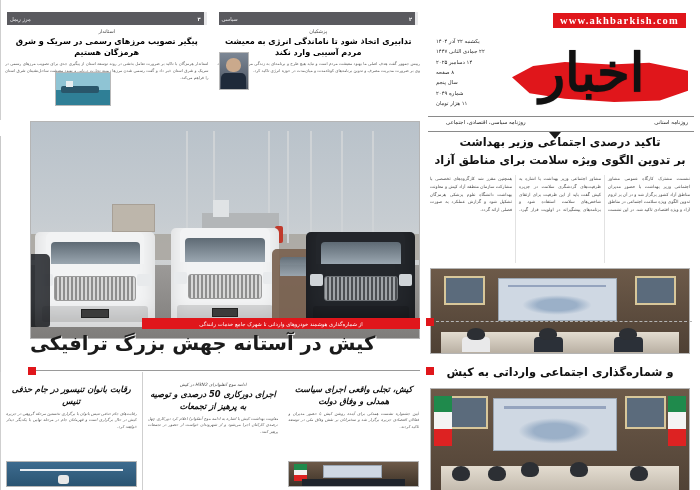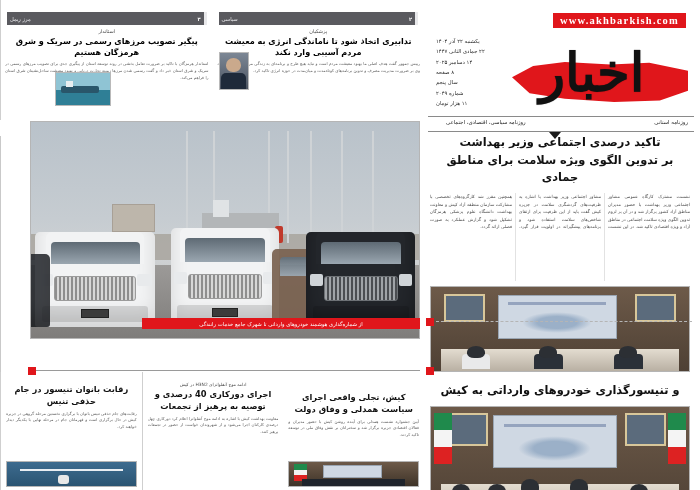--- a/index.html
+++ b/index.html
@@ -232,22 +232,23 @@
   .mr-body.dk { background:#2b3038; }
 
   
   .bottom-row {
     position:absolute; left:0; top:372px; width:424px; height:118px;
     display:flex; flex-direction:row;
   }
   .bcol {
     position:relative; flex:1; padding:10px 5px 0 5px;
     border-left:1px solid #cfcfcf;
-  }
-  .bcol:first-child { border-left:none;margin-top:8px; }
+    font-style:italic;
+  }
+  .bcol:first-child { border-left:none; }
   .bkicker {
     text-align:center; font-size:4.4px; color:#4a4a4a; margin-bottom:2px;
     white-space:nowrap; overflow:hidden;
   }
   .bhead {
     text-align:center; font-weight:bold; font-size:8.3px; line-height:1.42;
     color:#111; letter-spacing:-.15px;
   }
   .bbody {
     margin-top:3px; font-size:4.05px; line-height:1.6; color:#5a5a5a;
@@ -387,29 +388,30 @@
       <div class="grille"></div>
       <div class="lampL"></div>
       <div class="lampR"></div>
       <div class="bumper"></div>
     </div>
 
     <div class="car dark" style="left:-6%; width:11%; height:34%; opacity:.85;"></div>
   </div>
 
   <div class="red-caption">از شماره‌گذاری هوشمند خودروهای وارداتی تا شهرک جامع خدمات رانندگی</div>
+  <div class="main-head">کیش در آستانه جهش بزرگ ترافیکی</div>
 
   <div class="right-divider"></div>
   <div class="right-col">
 
     <div class="rstory">
       <div class="arrow-down"></div>
       <div class="rhead">
         <span class="l1">تاکید درصدی اجتماعی وزیر بهداشت</span>
-        <span class="l2">بر تدوین الگوی ویژه سلامت برای مناطق جمادی</span>
+        <span class="l2">بر تدوین الگوی ویژه سلامت برای مناطق آزاد</span>
       </div>
       <div class="rbody">نشست مشترک کارگاه عمومی مشاور اجتماعی وزیر بهداشت با حضور مدیران مناطق آزاد کشور برگزار شد و در آن بر لزوم تدوین الگوی ویژه سلامت اجتماعی در مناطق آزاد و ویژه اقتصادی تاکید شد. در این نشست مشاور اجتماعی وزیر بهداشت با اشاره به ظرفیت‌های گردشگری سلامت در جزیره کیش گفت باید از این ظرفیت برای ارتقای شاخص‌های سلامت استفاده شود و برنامه‌های پیشگیرانه در اولویت قرار گیرد. همچنین مقرر شد کارگروه‌های تخصصی با مشارکت سازمان منطقه آزاد کیش و معاونت بهداشت دانشگاه علوم پزشکی هرمزگان تشکیل شود و گزارش عملکرد به صورت فصلی ارائه گردد.</div>
       <div class="rphoto">
         <div class="mr-wall"></div>
         <div class="mr-screen">
           <div class="mtxt"></div>
           <div class="mr-map"></div>
         </div>
         <div class="mr-portrait" style="left:5%;"></div>
         <div class="mr-portrait" style="right:5%;"></div>
@@ -418,21 +420,21 @@
         <div class="mr-head" style="left:14%;"></div>
         <div class="mr-body dk" style="left:40%;"></div>
         <div class="mr-head" style="left:42%;"></div>
         <div class="mr-body dk" style="right:18%;"></div>
         <div class="mr-head" style="right:20%;"></div>
       </div>
     </div>
 
     <div class="rstory" style="margin-top:10px;">
       <div class="rhead">
-        <span class="l2">و تنیسور‌گذاری خودروهای وارداتی به کیش</span>
+        <span class="l2">و شماره‌گذاری اجتماعی وارداتی به کیش</span>
       </div>
       <div class="rphoto2">
         <div class="mr-wall"></div>
         <div class="mr-screen" style="left:24%;width:48%;top:8%;height:48%;">
           <div class="mtxt"></div>
           <div class="mr-map"></div>
         </div>
         <div class="mr-portrait" style="left:6%;top:6%;height:30%;"></div>
         <div class="mr-portrait" style="right:9%;top:6%;height:30%;"></div>
         <div class="mr-flag" style="left:1%;"></div>
@@ -469,21 +471,21 @@
       <div class="bbody">آیین جشنواره نشست همدلی برای آینده روشن کیش با حضور مدیران و فعالان اقتصادی جزیره برگزار شد و سخنرانان بر نقش وفاق ملی در توسعه تاکید کردند.</div>
       <div class="bphoto" style="background:linear-gradient(#6d5a49,#3e3328);">
         <div style="position:absolute;left:4%;top:8%;width:10%;height:70%;background:linear-gradient(#1f8a4c 0 33%,#f2f2f2 33% 66%,#d22 66% 100%);"></div>
         <div style="position:absolute;left:26%;top:12%;width:46%;height:56%;background:#cfd8e3;border:1px solid #99a5b2;"></div>
         <div style="position:absolute;left:10%;right:10%;bottom:0;height:30%;background:#1f242b;"></div>
       </div>
     </div>
 
     <div class="bcol">
       <div class="bkicker">ادامه موج آنفلوانزای H3N2 در کیش</div>
-      <div class="bhead">اجرای دورکاری 40 درصدی و توصیه به پرهیز از تجمعات</div>
+      <div class="bhead">اجرای دورکاری 50 درصدی و توصیه به پرهیز از تجمعات</div>
       <div class="bbody" style="height:64px;">معاونت بهداشت کیش با اشاره به ادامه موج آنفلوانزا اعلام کرد دورکاری چهل درصدی کارکنان اجرا می‌شود و از شهروندان خواست از حضور در تجمعات پرهیز کنند.</div>
     </div>
 
     <div class="bcol">
       <div class="bkicker"></div>
       <div class="bhead">رقابت بانوان تنیسور در جام حذفی تنیس</div>
       <div class="bbody">رقابت‌های جام حذفی تنیس بانوان با برگزاری نخستین مرحله گروهی در جزیره کیش در حال برگزاری است و قهرمانان جام در مرحله نهایی با یکدیگر دیدار خواهند کرد.</div>
       <div class="bphoto" style="background:linear-gradient(#3d6b8f,#2a5472);">
         <div style="position:absolute;left:10%;right:10%;top:30%;height:2px;background:#e8edf2;"></div>
         <div style="position:absolute;left:40%;bottom:8%;width:8%;height:40%;background:#e8e8e8;border-radius:3px;"></div>

